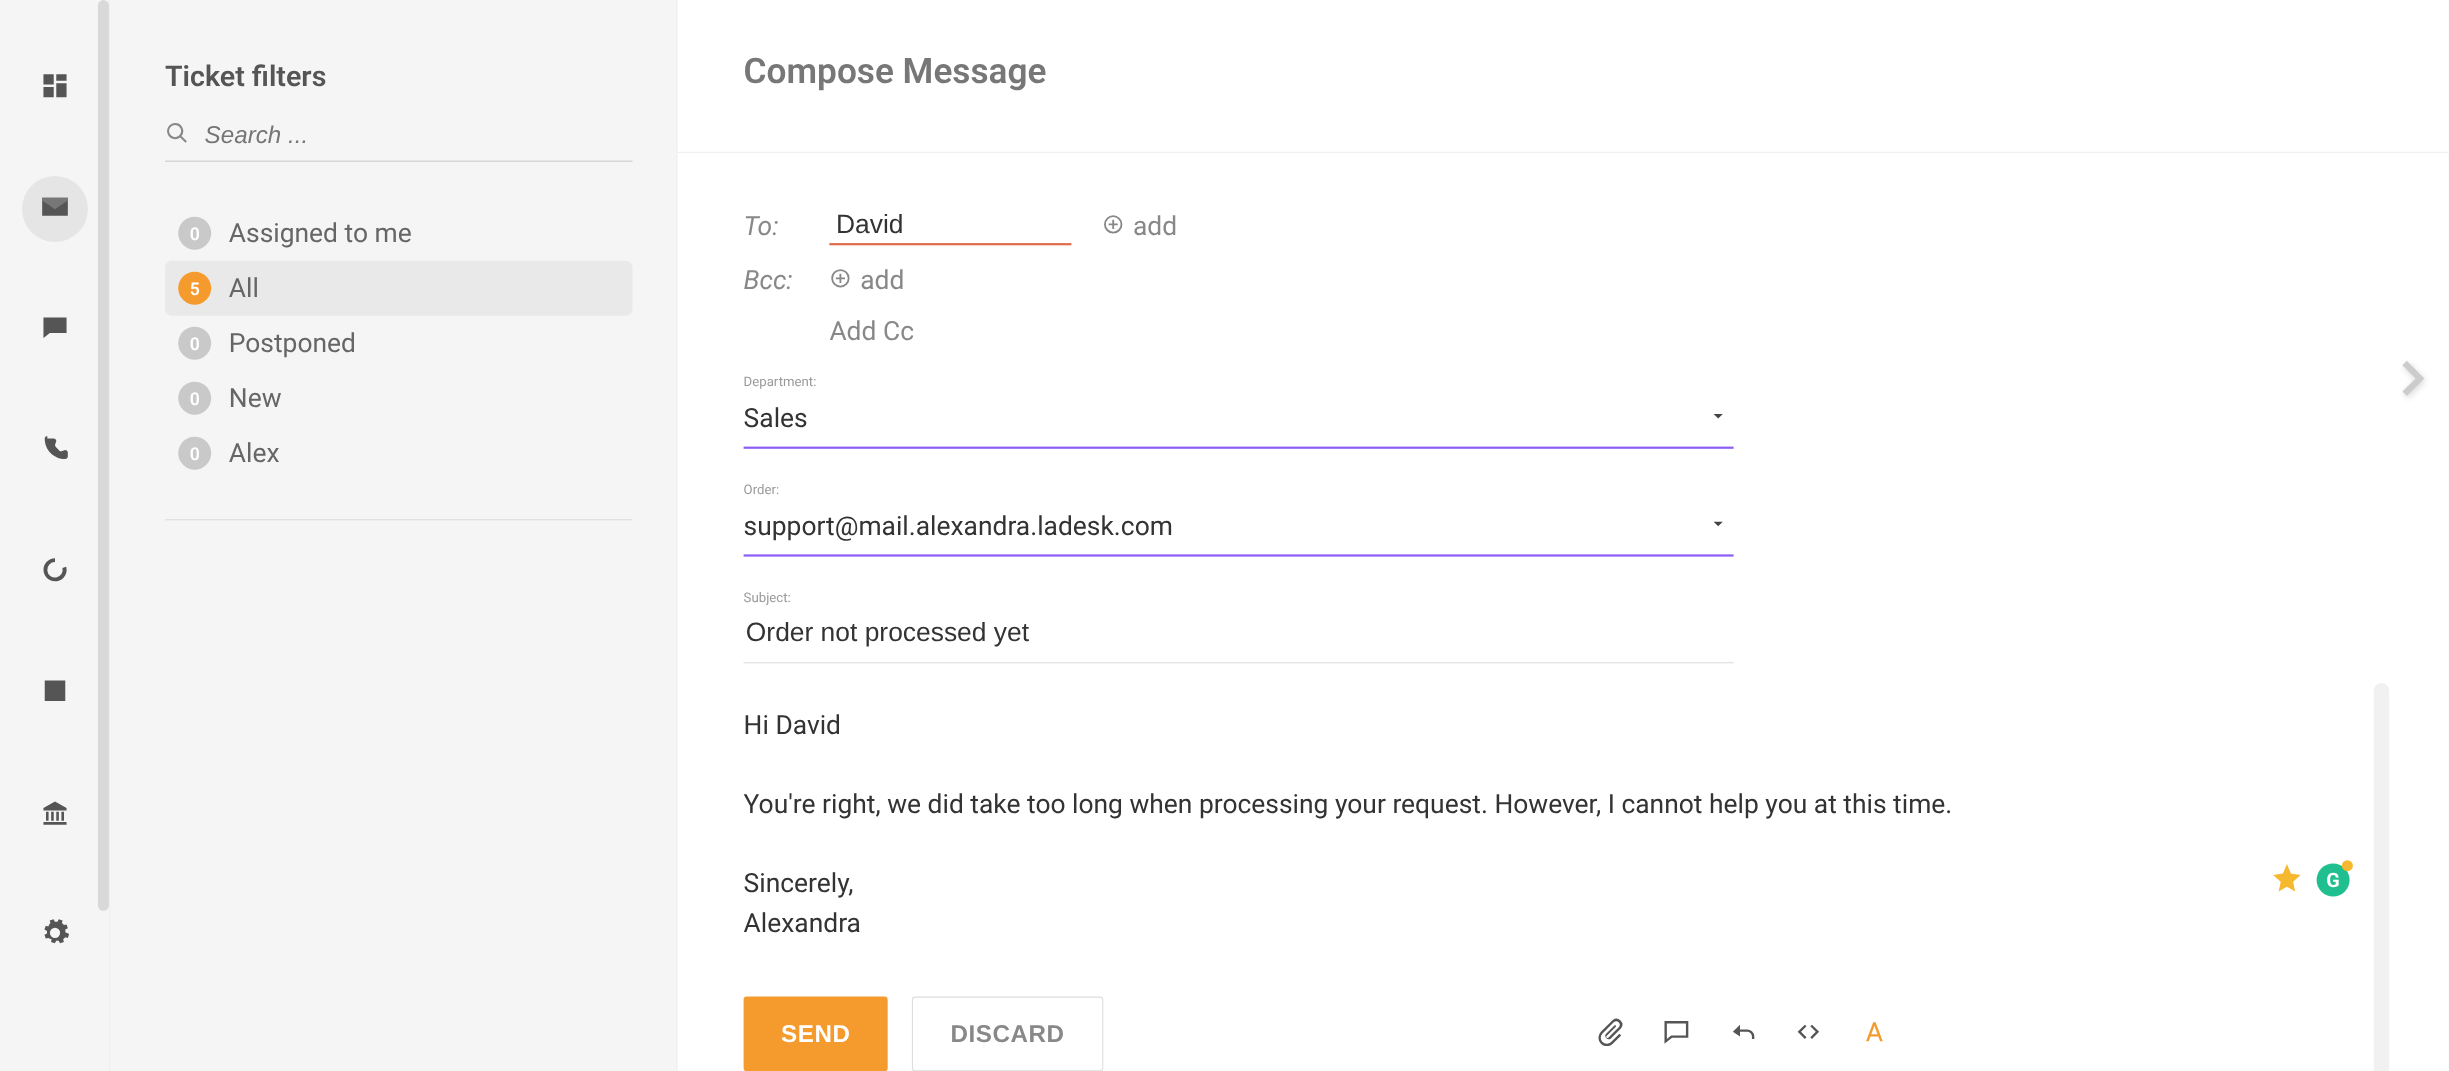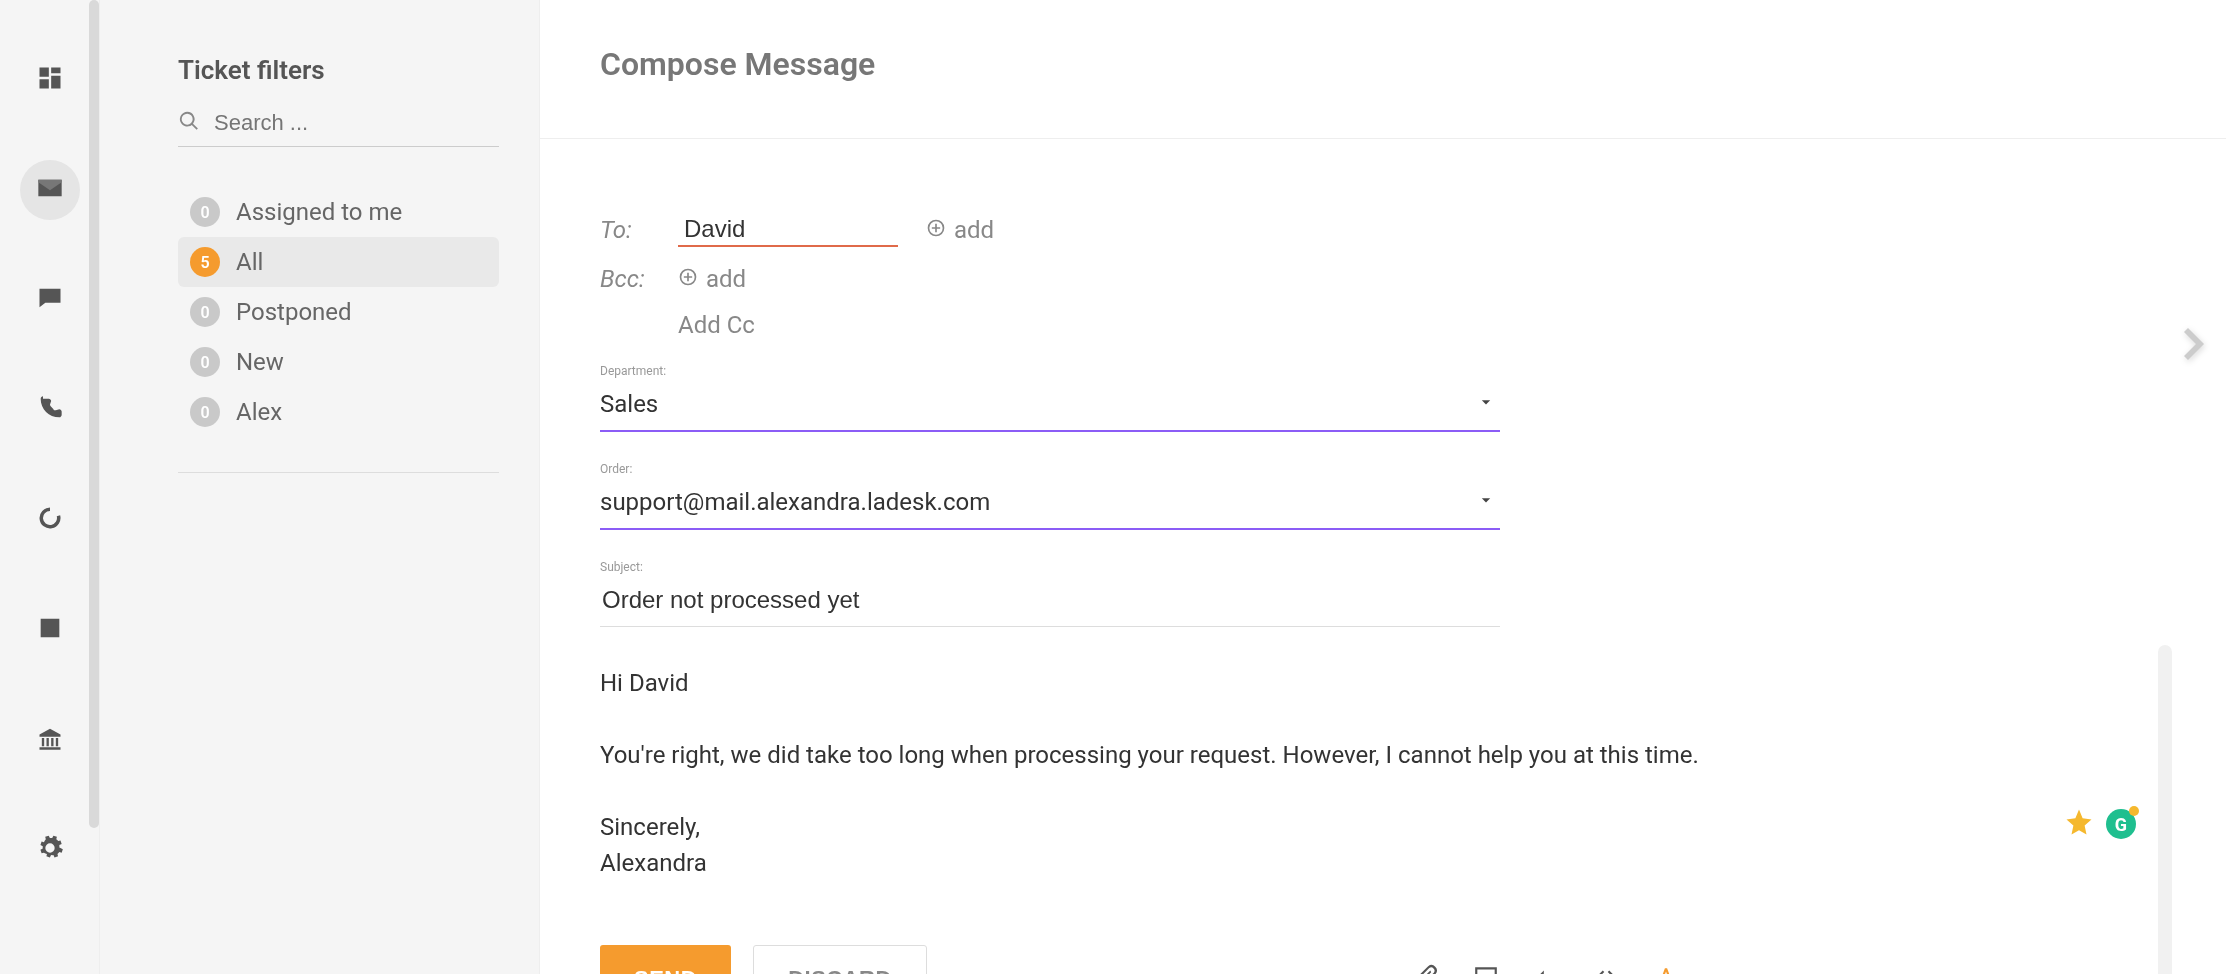--- a/index.html
+++ b/index.html
@@ -49,41 +49,41 @@
     position: absolute;
     right: 0; top: 0;
     width: 10px;
     height: 85%;
     background: #d9d9d9;
     border-radius: 5px;
   }
 
   
   .filters {
-    width: 440px;
+    width: 516px;
     background: #f5f5f5;
-    padding: 55px 40px 40px 78px;
+    padding: 55px 40px 40px 50px;
     border-right: 1px solid #eee;
   }
   .filters h2 {
     font-size: 26px;
     font-weight: 600;
     color: #555;
     margin-bottom: 25px;
   }
   .search-row {
     display: flex; align-items: center; gap: 14px;
     border-bottom: 1px solid #ccc;
     padding-bottom: 10px;
     margin-bottom: 40px;
   }
   .search-row svg { width: 22px; height: 22px; fill: #888; }
   .search-row input {
     border: none; background: transparent; outline: none;
-    font-size: 22px; color: #888; flex: 1;
+    font-size: 22px; color: #888; flex: 1; font-style: italic;
   }
 
   .filter-list { display: flex; flex-direction: column; }
   .filter-item {
     display: flex; align-items: center; gap: 16px;
     padding: 10px 12px;
     border-radius: 6px;
     cursor: pointer;
     color: #666;
     font-size: 24px;
@@ -106,21 +106,20 @@
   }
   .create-row svg { width: 28px; height: 28px; fill: #aaa; }
 
   
   .main {
     flex: 1;
     background: #fff;
     display: flex;
     flex-direction: column;
     position: relative;
-    gap: 24px;
   }
   .compose-header {
     padding: 45px 60px 55px;
     border-bottom: 1px solid #eee;
   }
   .compose-header h1 {
     font-size: 32px;
     color: #777;
     font-weight: 600;
   }

